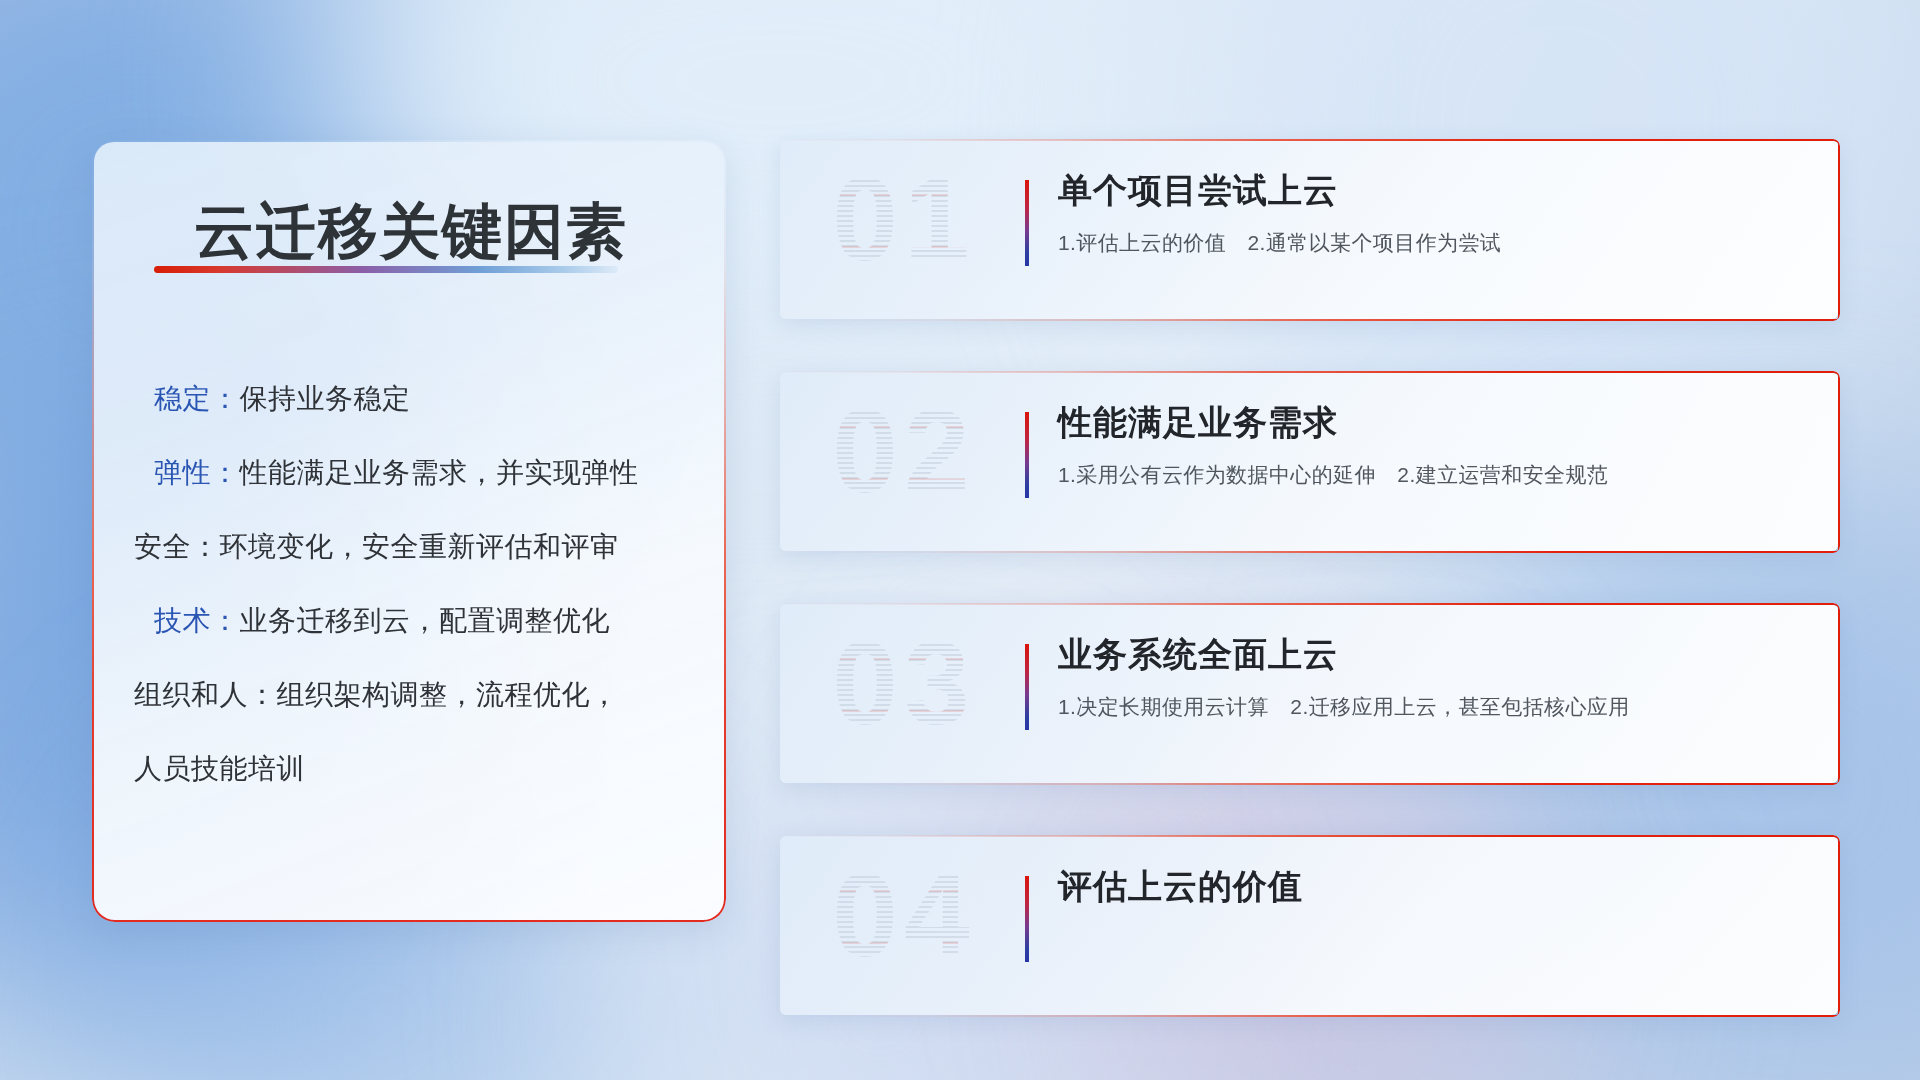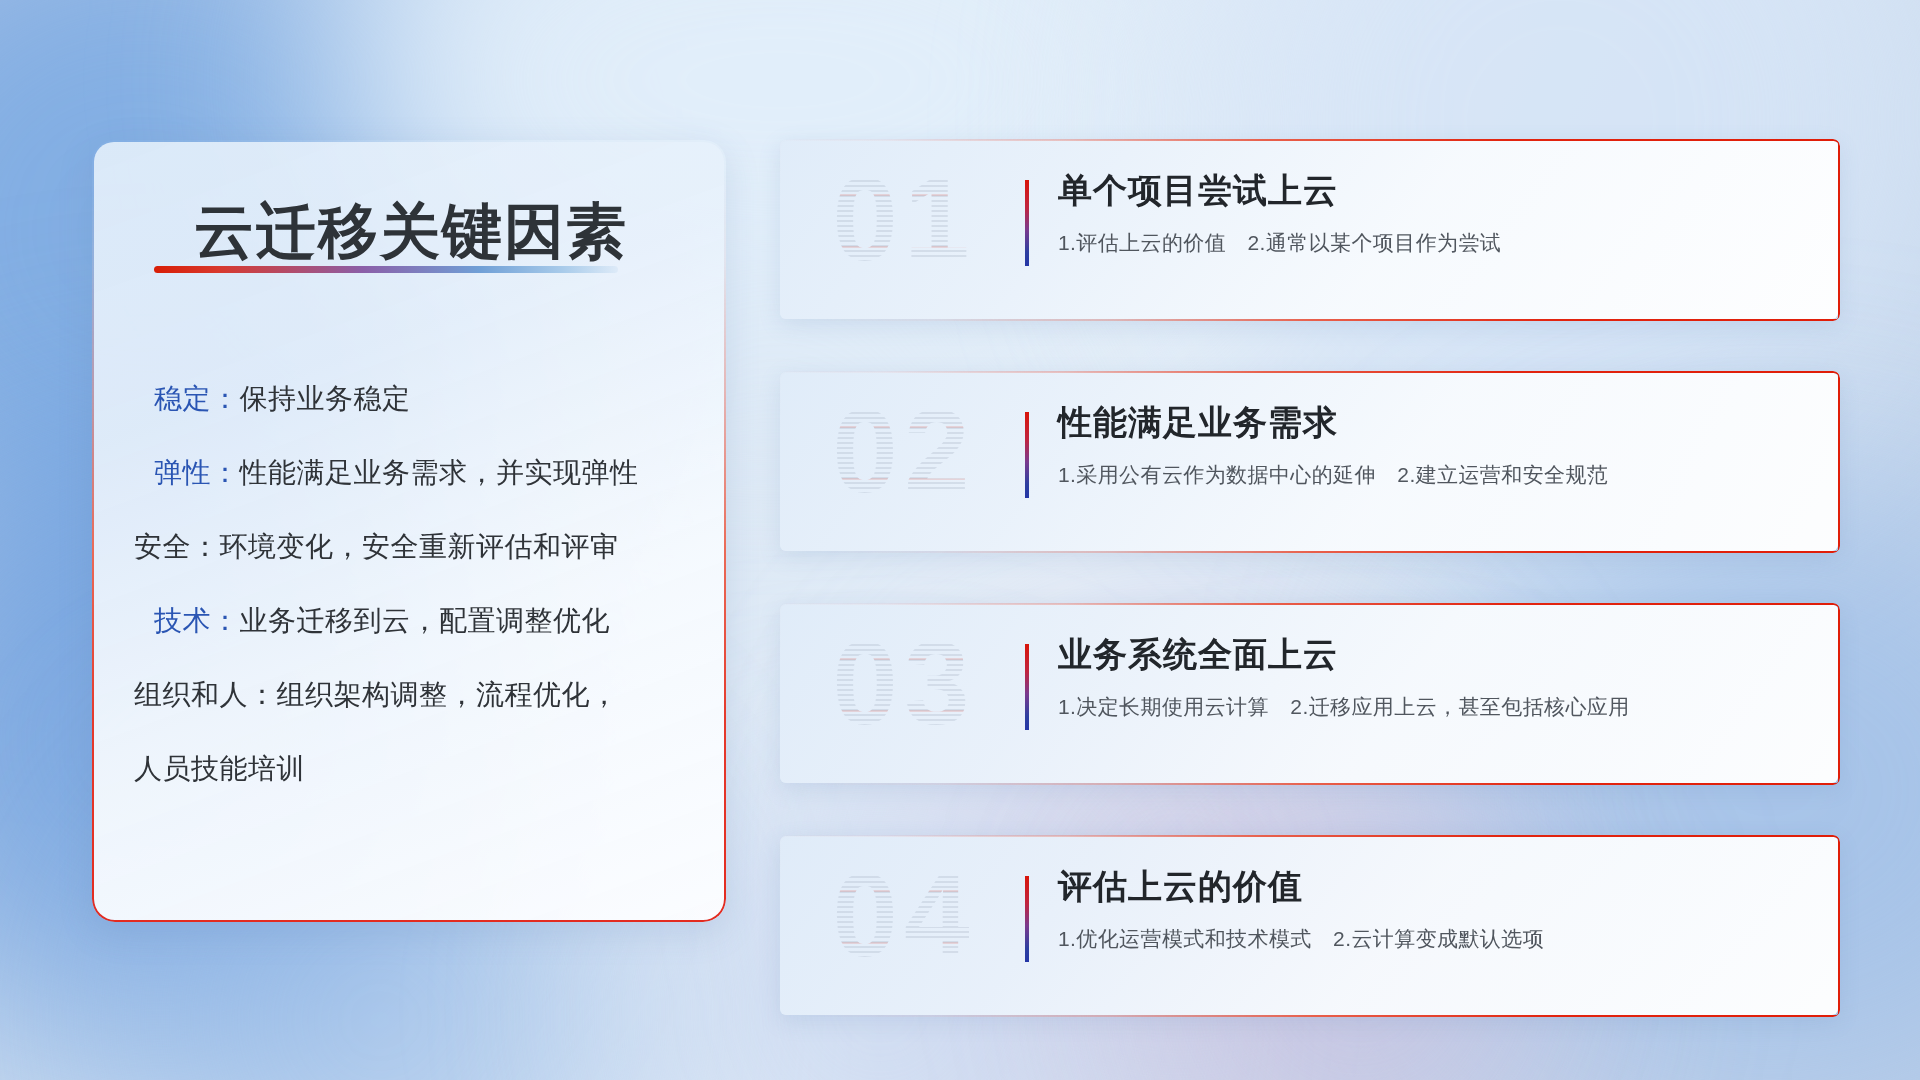--- a/index.html
+++ b/index.html
@@ -197,16 +197,15 @@
         <div class="card-title">业务系统全面上云</div>
         <div class="card-sub">1.决定长期使用云计算　2.迁移应用上云，甚至包括核心应用</div>
       </div>
     </div>
     <div class="card">
       <div class="card-num">04</div>
       <div class="card-num-tint">04</div>
       <div class="card-divider"></div>
       <div class="card-body">
         <div class="card-title">评估上云的价值</div>
-        <div class="card-sub">1.优化运营模式和技术模式　2.云计算变成默认选项</div>
       </div>
     </div>
   </section>
 
 </body></html>

